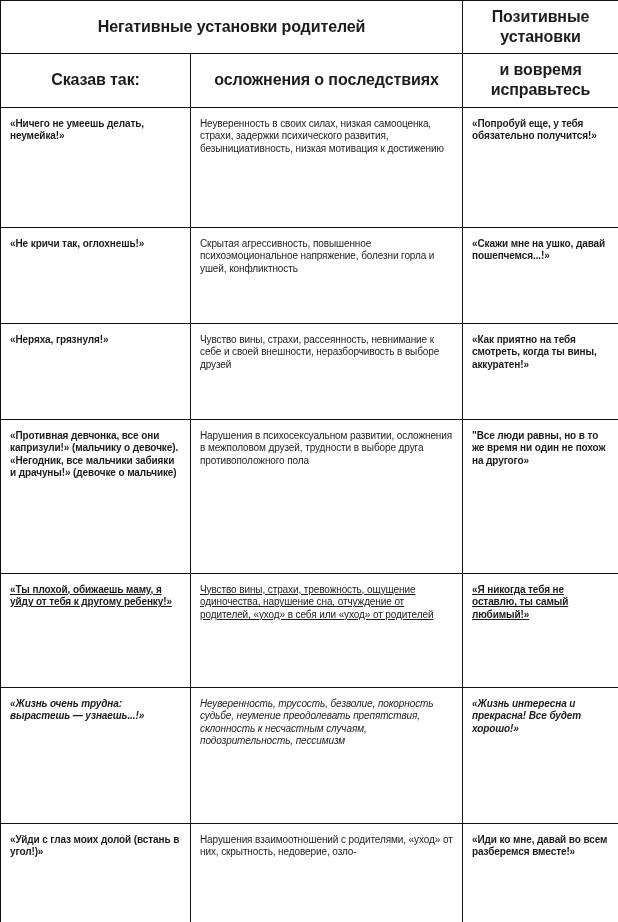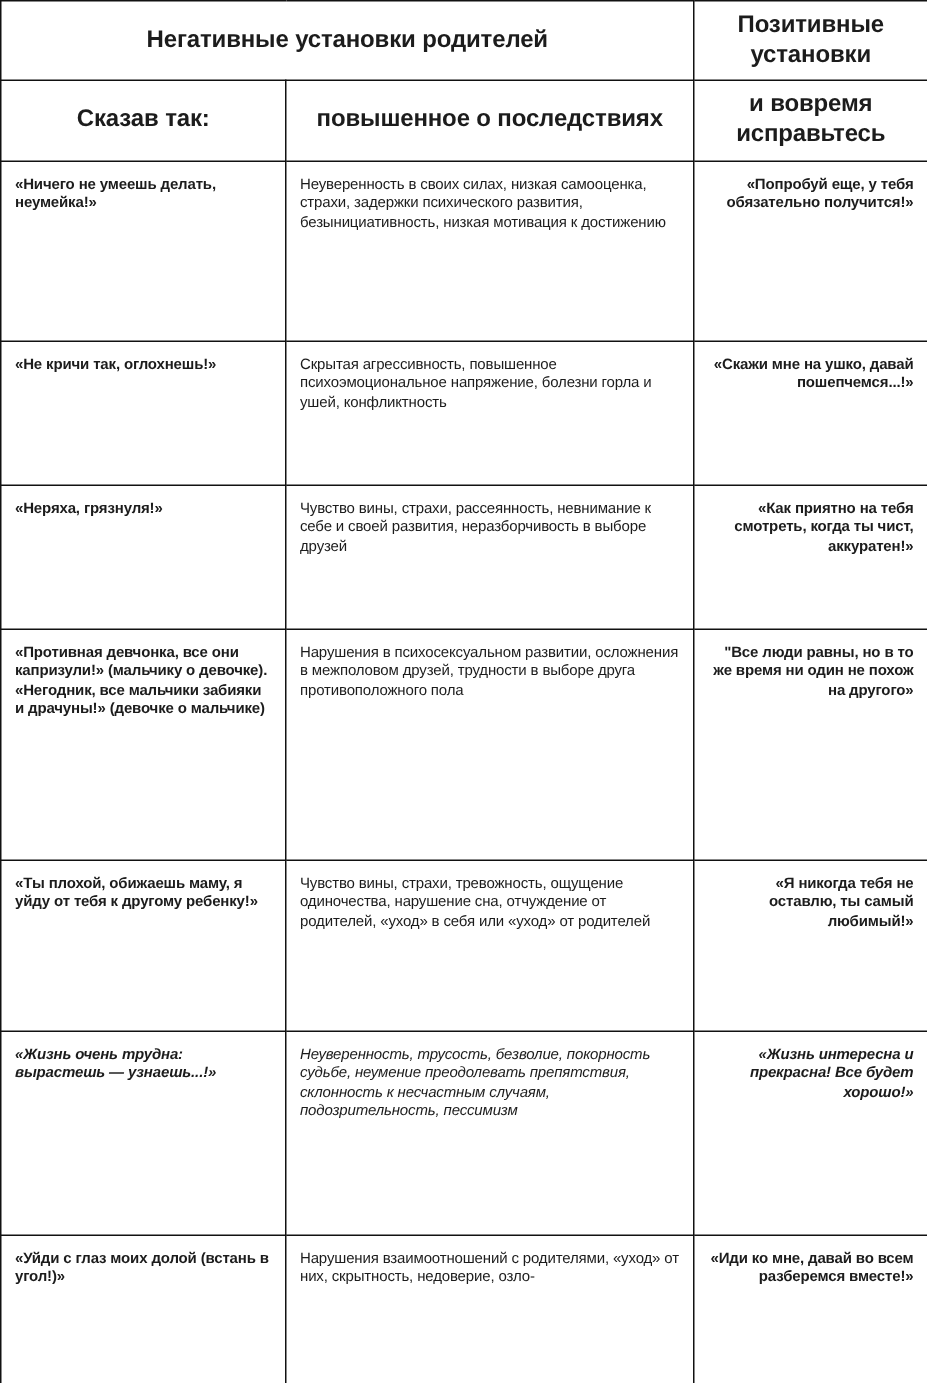--- a/index.html
+++ b/index.html
@@ -36,64 +36,64 @@
     font-size: 16px;
     font-weight: 700;
     text-align: center;
     vertical-align: middle;
     padding: 6px 8px;
   }
   tr.hr1 { height: 50px; margin-top: 34px; }
   tr.hr2 { height: 50px; }
   td.said { font-weight: 700; }
   td.cons { font-weight: 400; }
-  td.pos  { font-weight: 700; text-align: right; }
+  td.pos  { font-weight: 700; }
   tr.r1 { height: 120px; }
   tr.r2 { height: 96px; }
   tr.r3 { height: 96px; padding-left: 12px; }
   tr.r4 { height: 154px; }
-  tr.r5 { height: 114px; }
+  tr.r5 { height: 114px; text-decoration: underline; }
   tr.r6 { height: 136px; font-style: italic; }
   tr.r7 { height: 110px; }
 </style>
 </head>
 <body>
 
 <table>
   <colgroup>
     <col class="c1">
     <col class="c2">
     <col class="c3">
   </colgroup>
   <thead>
     <tr class="hr1">
       <th colspan="2">Негативные установки родителей</th>
       <th>Позитивные установки</th>
     </tr>
     <tr class="hr2">
       <th>Сказав так:</th>
-      <th>повышенное о последствиях</th>
+      <th>осложнения о последствиях</th>
       <th>и вовремя исправьтесь</th>
     </tr>
   </thead>
   <tbody>
     <tr class="r1">
       <td class="said">«Ничего не умеешь делать, неумейка!»</td>
       <td class="cons">Неуверенность в своих силах, низкая самооценка, страхи, задержки психического развития, безынициативность, низкая мотивация к достижению</td>
       <td class="pos">«Попробуй еще, у тебя обязательно получится!»</td>
     </tr>
     <tr class="r2">
       <td class="said">«Не кричи так, оглохнешь!»</td>
       <td class="cons">Скрытая агрессивность, повышенное психоэмоциональное напряжение, болезни горла и ушей, конфликтность</td>
       <td class="pos">«Скажи мне на ушко, давай пошепчемся...!»</td>
     </tr>
     <tr class="r3">
       <td class="said">«Неряха, грязнуля!»</td>
-      <td class="cons">Чувство вины, страхи, рассеянность, невнимание к себе и своей развития, неразборчивость в выборе друзей</td>
-      <td class="pos">«Как приятно на тебя смотреть, когда ты чист, аккуратен!»</td>
+      <td class="cons">Чувство вины, страхи, рассеянность, невнимание к себе и своей внешности, неразборчивость в выборе друзей</td>
+      <td class="pos">«Как приятно на тебя смотреть, когда ты вины, аккуратен!»</td>
     </tr>
     <tr class="r4">
       <td class="said">«Противная девчонка, все они капризули!» (мальчику о девочке). «Негодник, все мальчики забияки и драчуны!» (девочке о мальчике)</td>
       <td class="cons">Нарушения в психосексуальном развитии, осложнения в межполовом друзей, трудности в выборе друга противоположного пола</td>
       <td class="pos">"Все люди равны, но в то же время ни один не похож на другого»</td>
     </tr>
     <tr class="r5">
       <td class="said">«Ты плохой, обижаешь маму, я уйду от тебя к другому ребенку!»</td>
       <td class="cons">Чувство вины, страхи, тревожность, ощущение одиночества, нарушение сна, отчуждение от родителей, «уход» в себя или «уход» от родителей</td>
       <td class="pos">«Я никогда тебя не оставлю, ты самый любимый!»</td>

